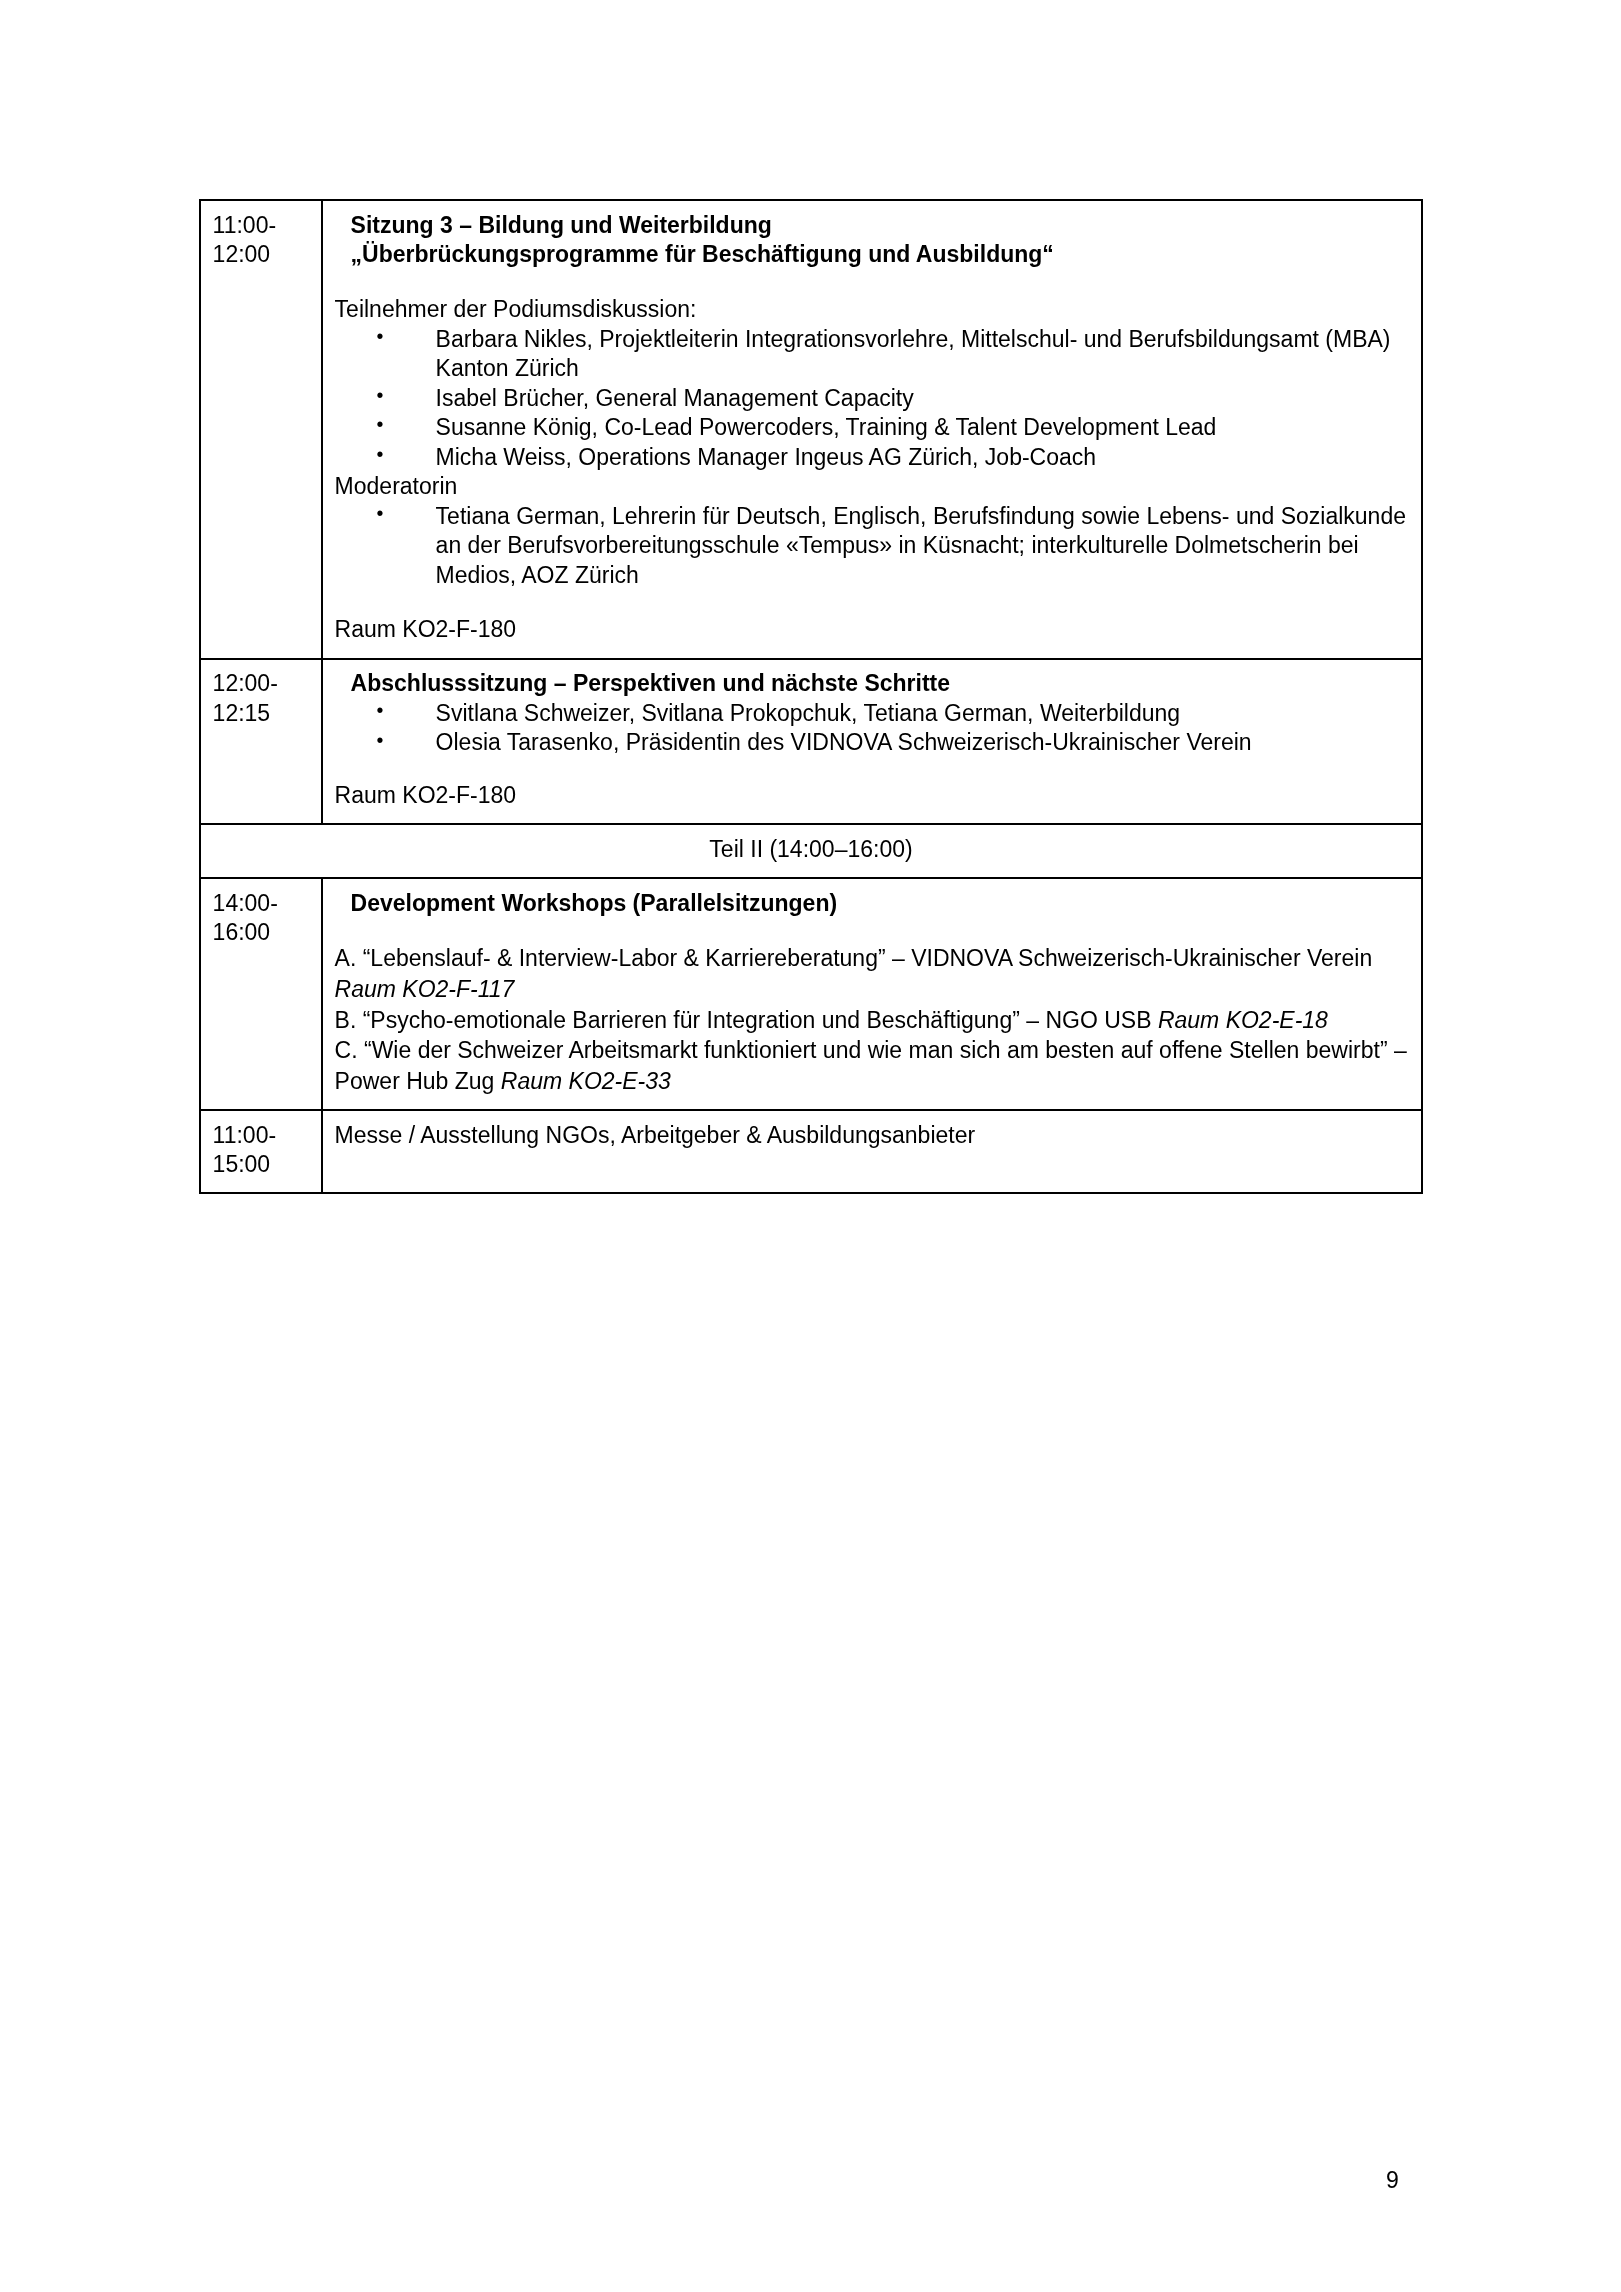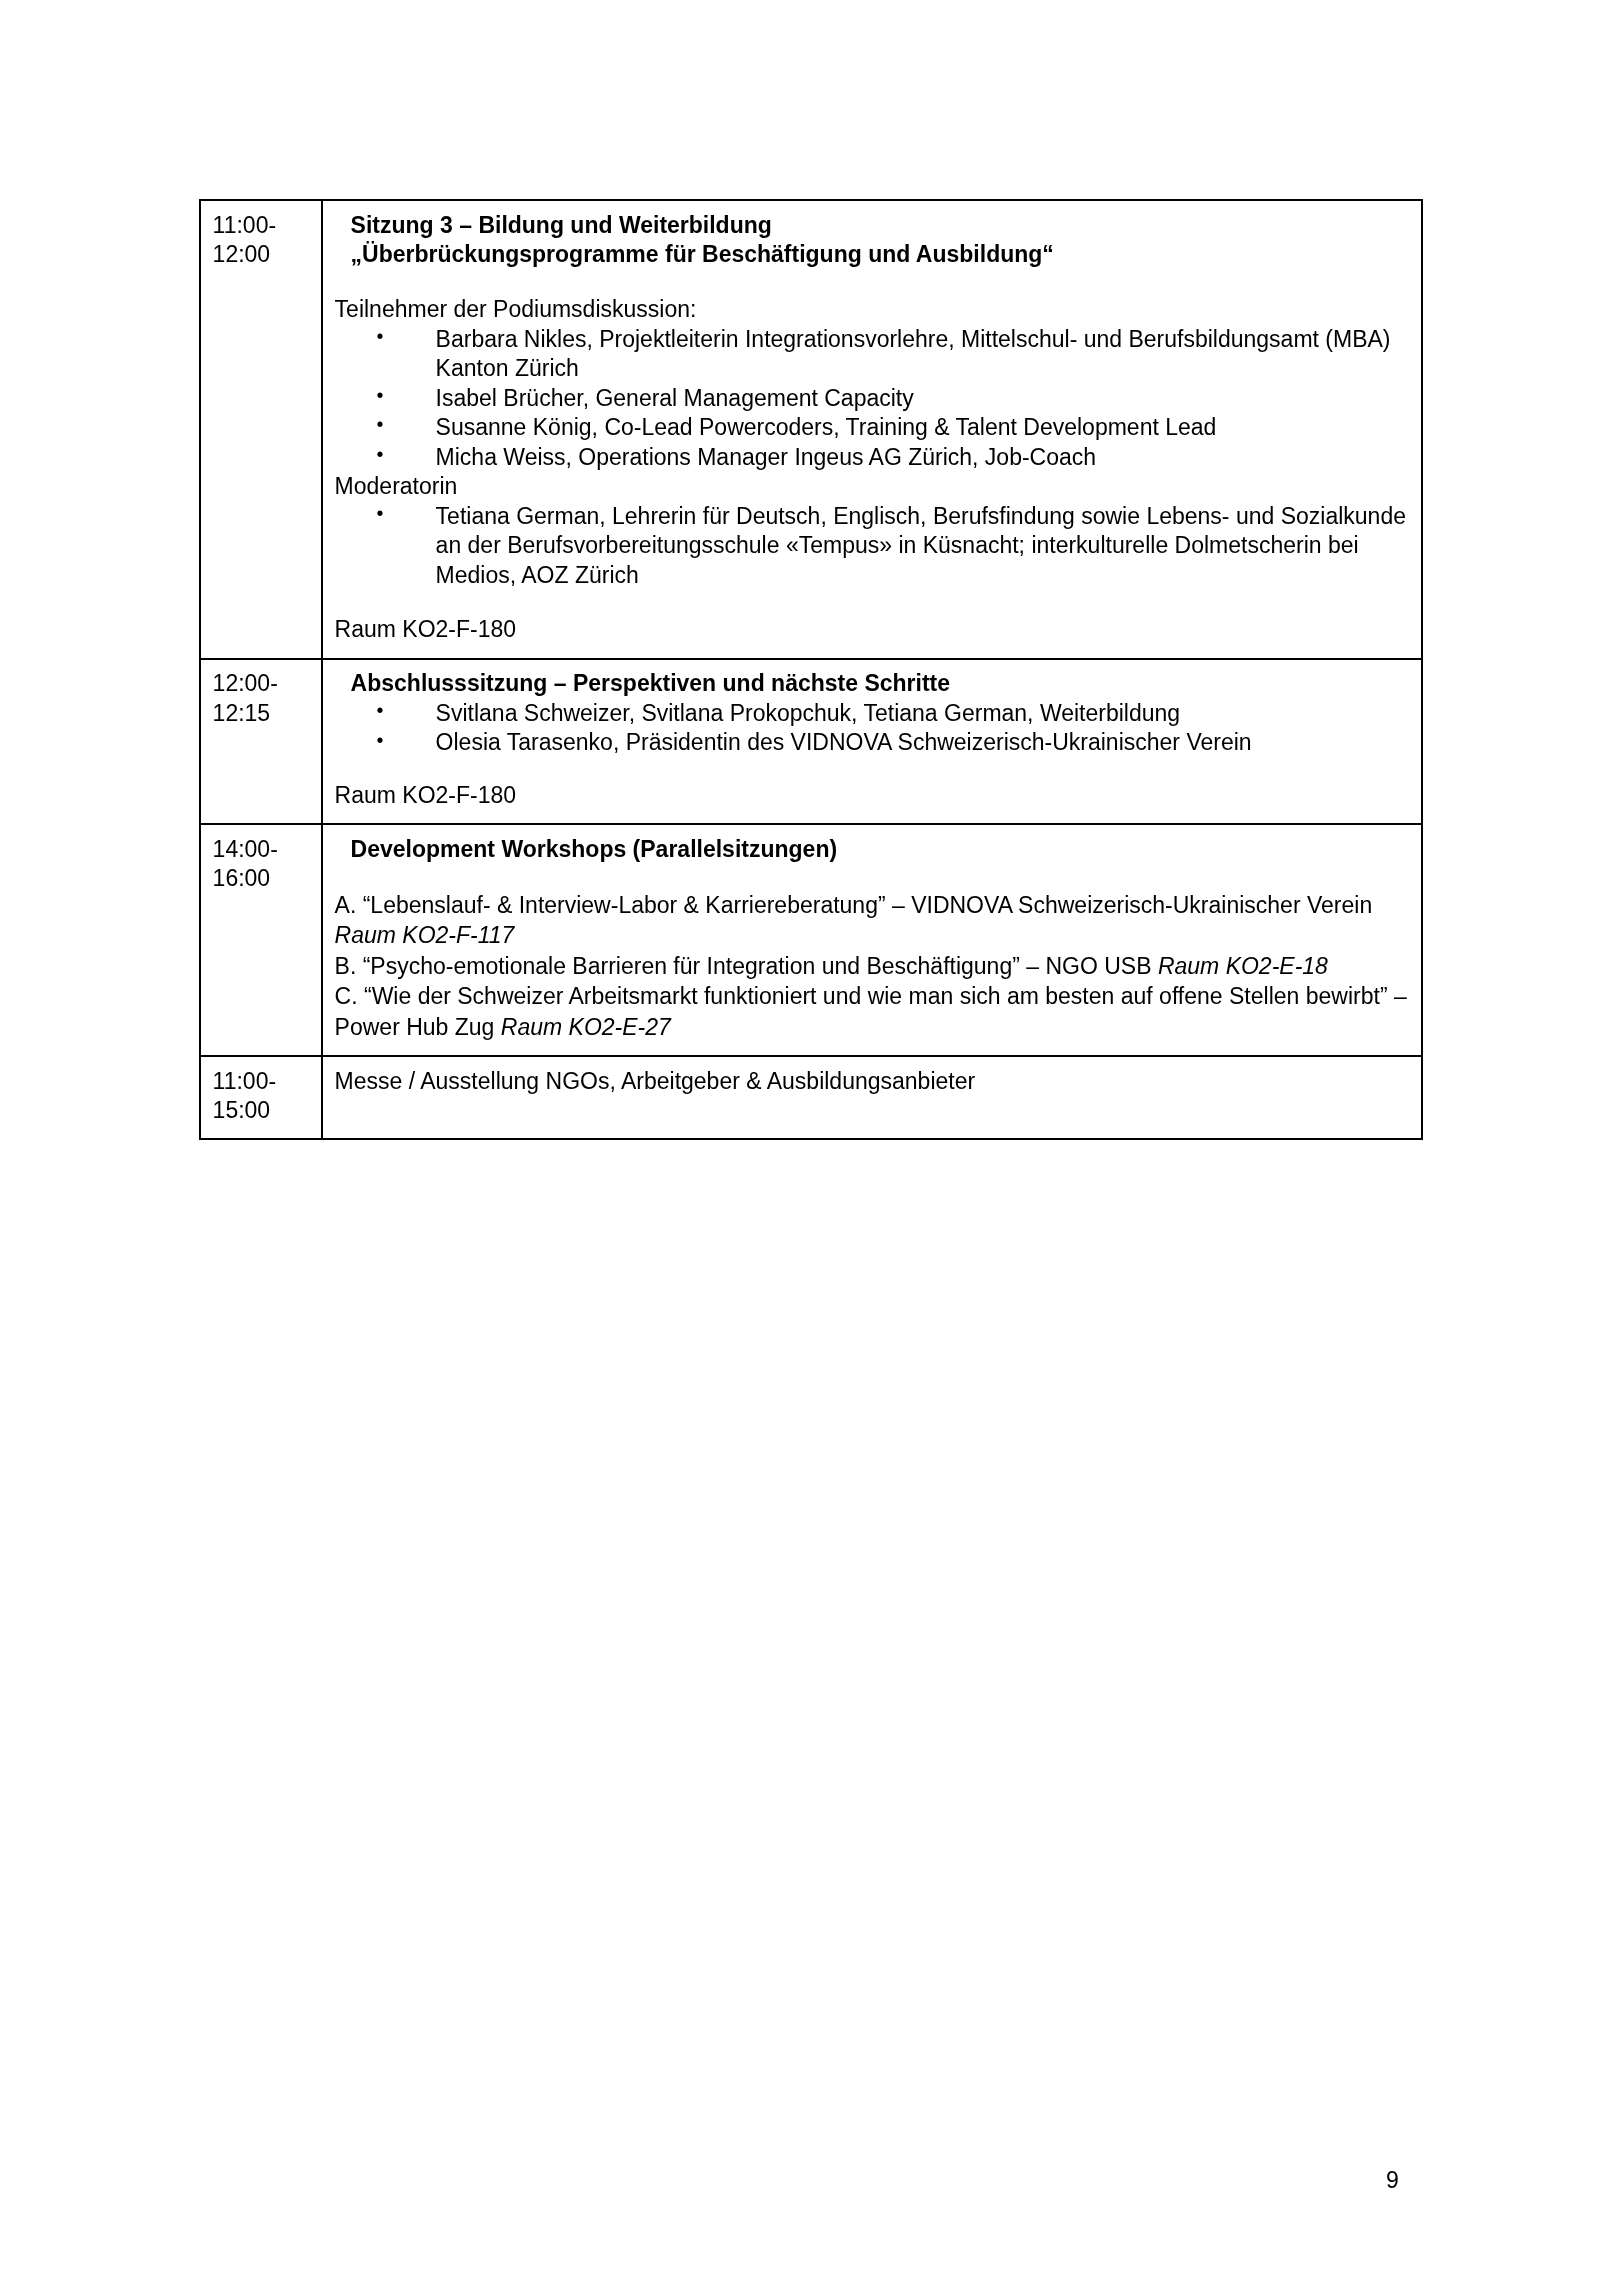--- a/index.html
+++ b/index.html
@@ -142,33 +142,38 @@
           <ul class="bullets">
             <li><span class="b">Svitlana Schweizer</span><span>, </span><span class="b">Svitlana Prokopchuk</span><span>, </span><span class="b">Tetiana German,</span><span> Weiterbildung</span></li>
             <li><span class="b">Olesia Tarasenko</span><span>, Präsidentin des VIDNOVA Schweizerisch-Ukrainischer Verein</span></li>
           </ul>
           <div class="spacer-sm"></div>
           <div class="room">Raum KO2-F-180</div>
         </td>
       </tr>
 
 
+      <tr>
+        <td class="center-cell" colspan="2">
+          <span>Teil II (14:00–16:00)</span>
+        </td>
+      </tr>
 
       <tr>
         <td class="col-time">
           <div class="time-cell">14:00-
 16:00</div>
         </td>
         <td>
           <div class="head-line">Development Workshops (Parallelsitzungen)</div>
           <div class="spacer"></div>
           <div class="wsblock">
             <div><span>A. “Lebenslauf- &amp; Interview-Labor &amp; Karriereberatung” – VIDNOVA Schweizerisch-Ukrainischer Verein </span><span class="i">Raum KO2-F-117</span></div>
             <div><span>B. “Psycho-emotionale Barrieren für Integration und Beschäftigung” – NGO USB </span><span class="i">Raum KO2-E-18</span></div>
-            <div><span>C. “Wie der Schweizer Arbeitsmarkt funktioniert und wie man sich am besten auf offene Stellen bewirbt” – Power Hub Zug </span><span class="i">Raum KO2-E-27</span></div>
+            <div><span>C. “Wie der Schweizer Arbeitsmarkt funktioniert und wie man sich am besten auf offene Stellen bewirbt” – Power Hub Zug </span><span class="i">Raum KO2-E-33</span></div>
           </div>
         </td>
       </tr>
 
       <tr>
         <td class="col-time">
           <div class="time-cell">11:00-
 15:00</div>
         </td>
         <td>

